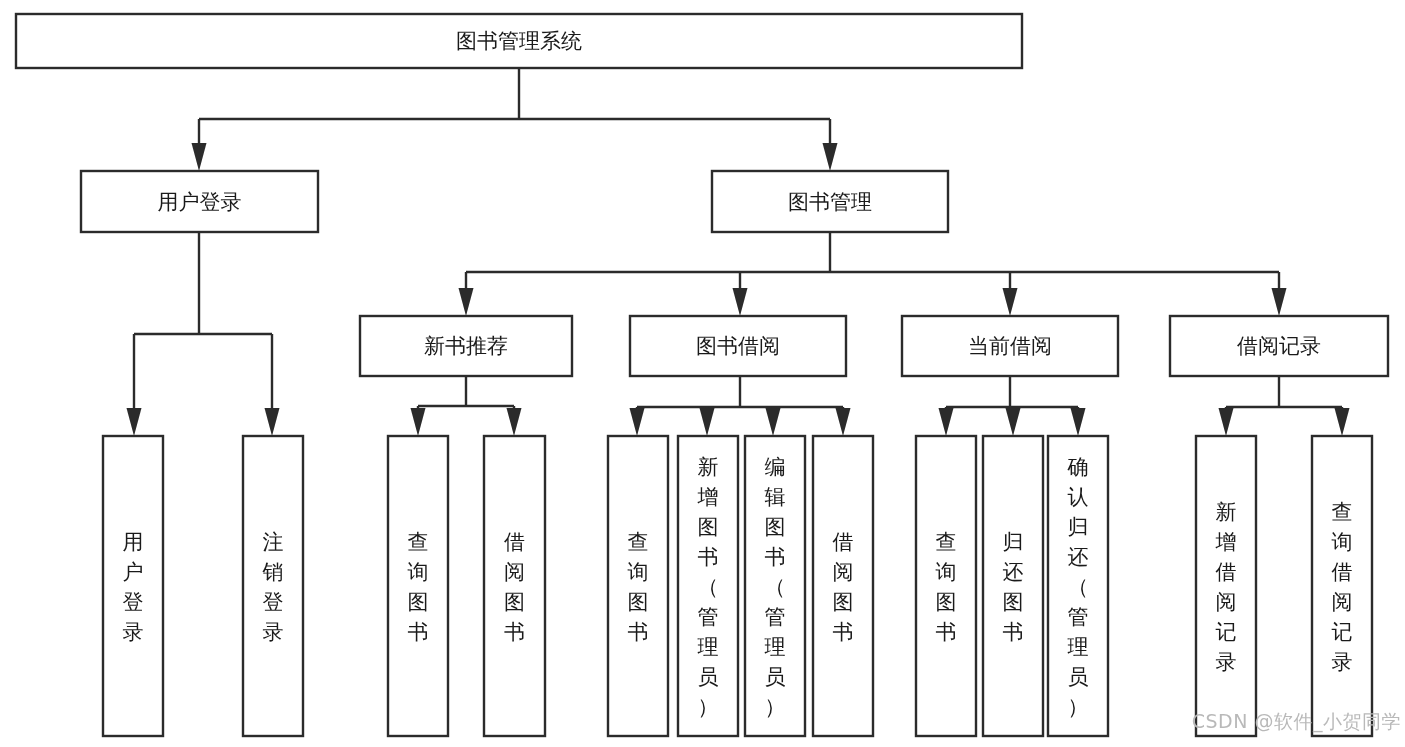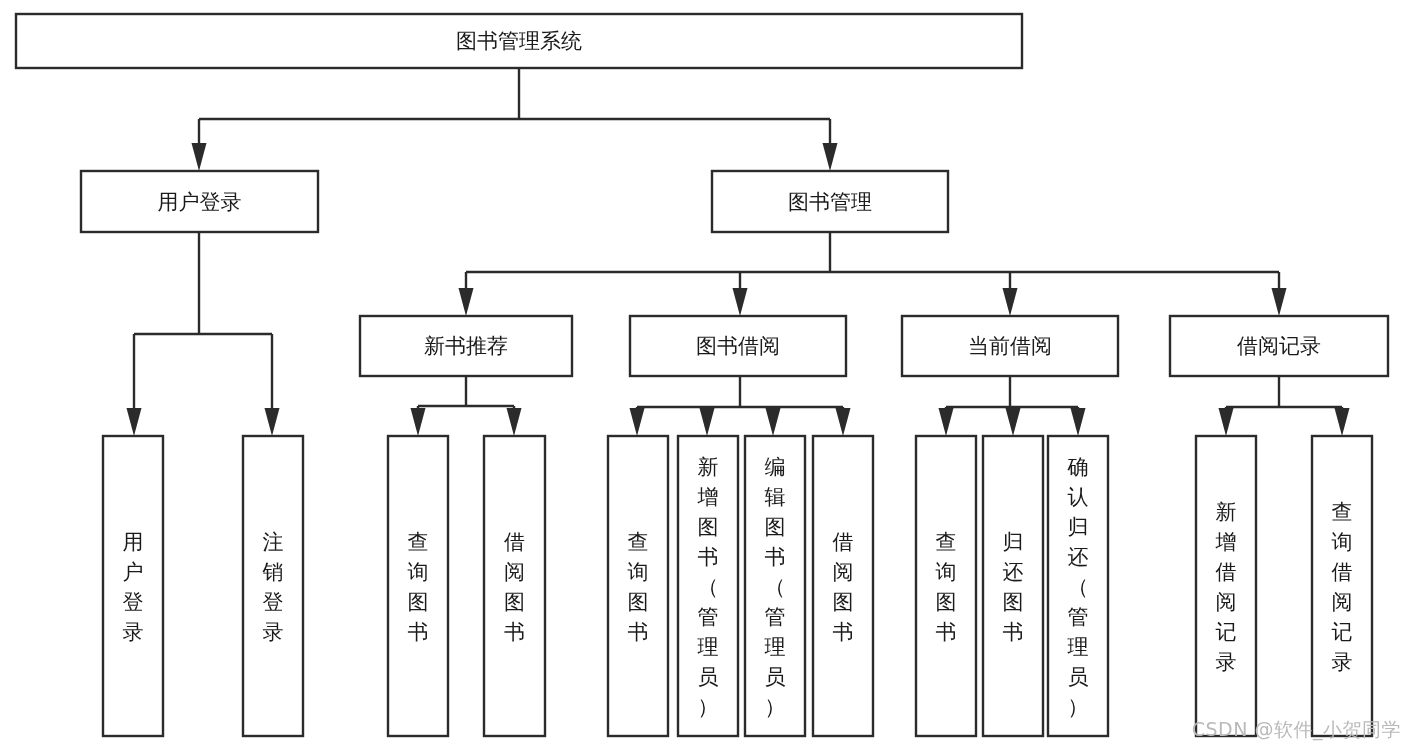--- a/index.html
+++ b/index.html
@@ -50,21 +50,21 @@
     stroke-width: 2.4;
     fill: none;
   }
   .arrow-head {
     fill: #2b2b2b;
     stroke: none;
   }
   .watermark-text {
     position: absolute;
     right: 4px;
-    bottom: 4px;
+    bottom: 12px;
     font-family: "DejaVu Sans", "Liberation Sans", sans-serif;
     font-size: 19px;
     color: #b9b9b9;
     white-space: nowrap;
     letter-spacing: 0.5px;
   }
 </style>
 </head>
 <body>
 

